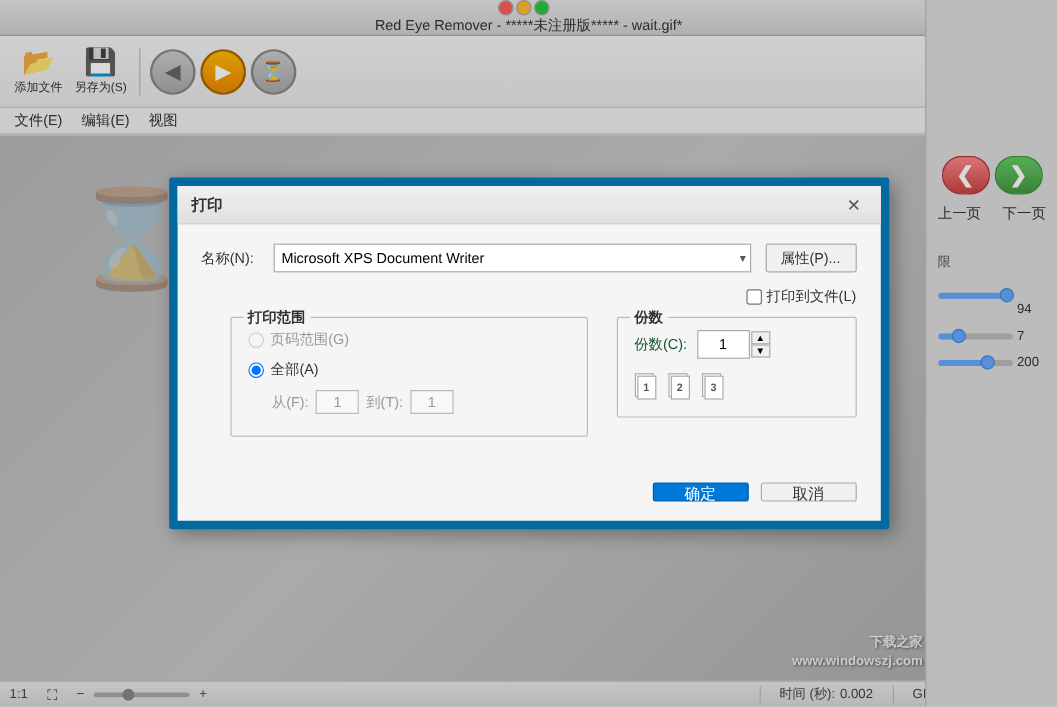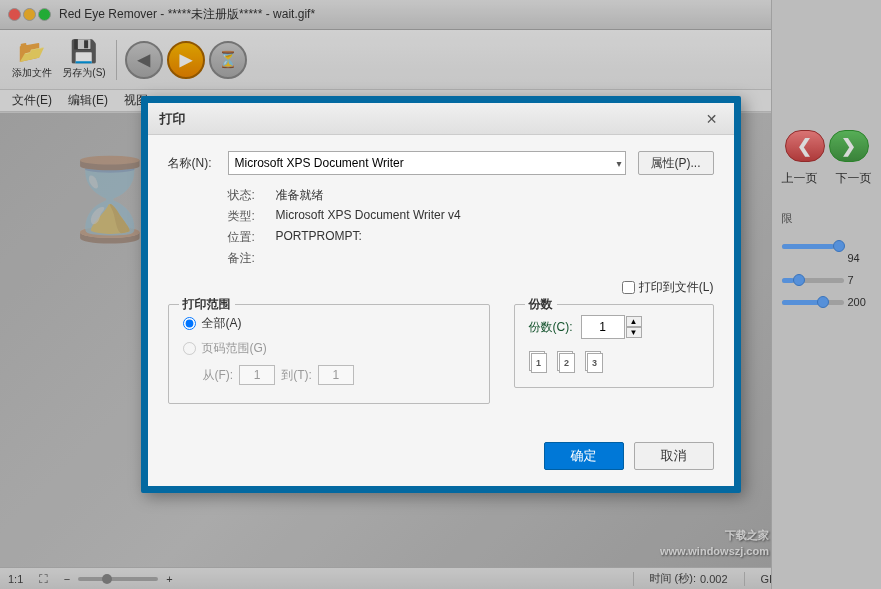--- a/index.html
+++ b/index.html
@@ -15,20 +15,21 @@
 
     
     .title-bar {
       height: 30px;
       background: linear-gradient(to bottom, #e8e8e8, #d0d0d0);
       border-bottom: 1px solid #aaa;
       display: flex;
       align-items: center;
       padding: 0 8px;
       position: relative;
+      flex-direction: column;
     }
     .title-bar-controls {
       display: flex;
       align-items: center;
       gap: 2px;
       margin-right: 8px;
     }
     .win-btn {
       width: 13px;
       height: 13px;
@@ -331,20 +332,21 @@
       justify-content: flex-end;
       gap: 4px;
       margin-bottom: 8px;
     }
     .checkbox-row input[type=checkbox] { cursor: pointer; }
     .checkbox-label { font-size: 12px; color: #333; cursor: pointer; }
     
     .two-col {
       display: flex;
       gap: 24px;
+      margin-left: 24px;
     }
     .col-left { flex: 1; }
     .col-right { width: 200px; }
     .group-box {
       border: 1px solid #bbb;
       border-radius: 2px;
       padding: 10px 14px;
       margin-bottom: 12px;
       position: relative;
     }
@@ -455,21 +457,21 @@
     .page-sheet.s1 { top: 0; left: 0; }
     .page-sheet.s2 { top: 2px; left: 2px; }
     
     .dialog-actions {
       display: flex;
       justify-content: flex-end;
       gap: 10px;
       padding: 10px 20px 16px;
     }
     .action-btn {
-      height: 28px;
+      height: 16px;
       min-width: 80px;
       padding: 0 20px;
       border-radius: 2px;
       border: 1px solid #aaa;
       font-size: 13px;
       cursor: pointer;
     }
     .action-btn.primary {
       background: #0078d7;
       color: white;
@@ -631,58 +633,40 @@
 
       <div class="printer-select-row">
         <span class="printer-select-label">名称(N):</span>
         <div class="select-wrapper">
           <select class="printer-select"><option>Microsoft XPS Document Writer</option></select>
           <span class="select-arrow">▾</span>
         </div>
         <button class="props-btn">属性(P)...</button>
       </div>
 
-      <div class="info-grid">
-        <div class="info-row">
-          <span class="info-key">状态:</span>
-          <span class="info-val">准备就绪</span>
-        </div>
-        <div class="info-row">
-          <span class="info-key">类型:</span>
-          <span class="info-val">Microsoft XPS Document Writer v4</span>
-        </div>
-        <div class="info-row">
-          <span class="info-key">位置:</span>
-          <span class="info-val">PORTPROMPT:</span>
-        </div>
-        <div class="info-row">
-          <span class="info-key">备注:</span>
-          <span class="info-val"></span>
-        </div>
-      </div>
 
       <div class="checkbox-row">
         <input type="checkbox" id="print-to-file" style="">
         <label class="checkbox-label" for="print-to-file">打印到文件(L)</label>
       </div>
 
       <div class="two-col">
 
         <div class="col-left">
           <div class="group-box">
             <span class="group-legend">打印范围</span>
 
+            <div class="radio-row disabled">
+              <input type="radio" name="range" id="range-page" disabled="" style="">
+              <label class="radio-label" for="range-page">页码范围(G)</label>
+            </div>
+
             <div class="radio-row">
               <input type="radio" name="range" id="range-all" checked="" style="">
               <label class="radio-label" for="range-all">全部(A)</label>
-            </div>
-
-            <div class="radio-row disabled">
-              <input type="radio" name="range" id="range-page" disabled="" style="">
-              <label class="radio-label" for="range-page">页码范围(G)</label>
             </div>
 
             <div class="radio-sub-row">
               <span class="range-label">从(F):</span>
               <input class="range-input" type="text" value="1" disabled="" style="">
               <span class="range-label">到(T):</span>
               <input class="range-input" type="text" value="1" disabled="" style="">
             </div>
 
           </div>

